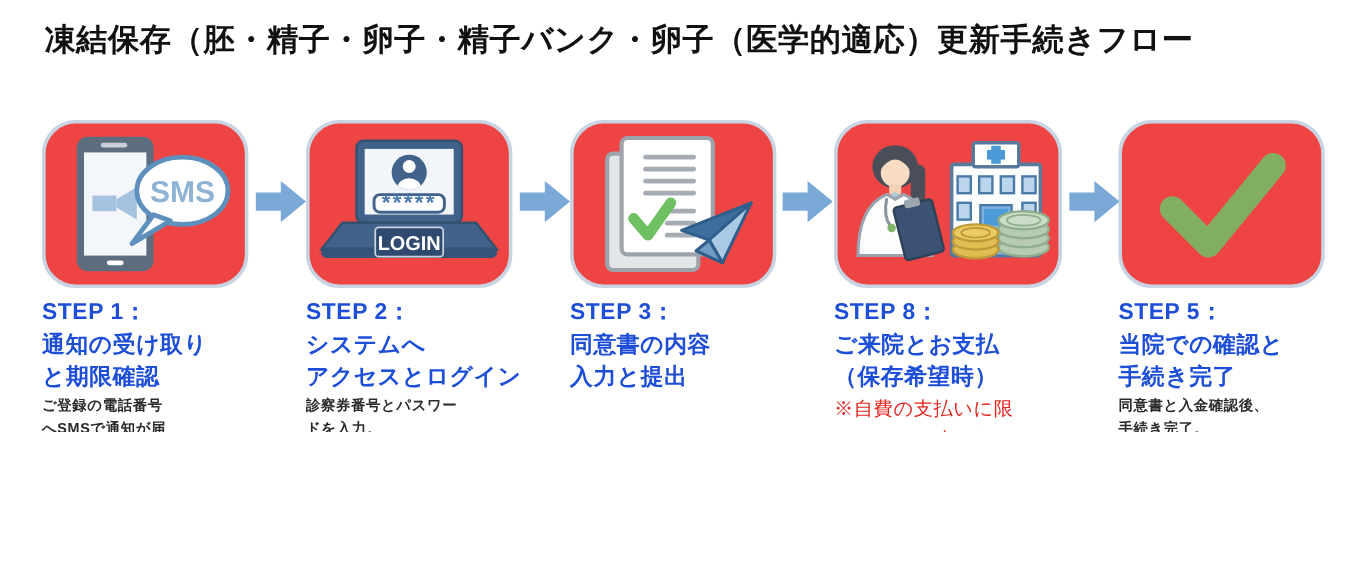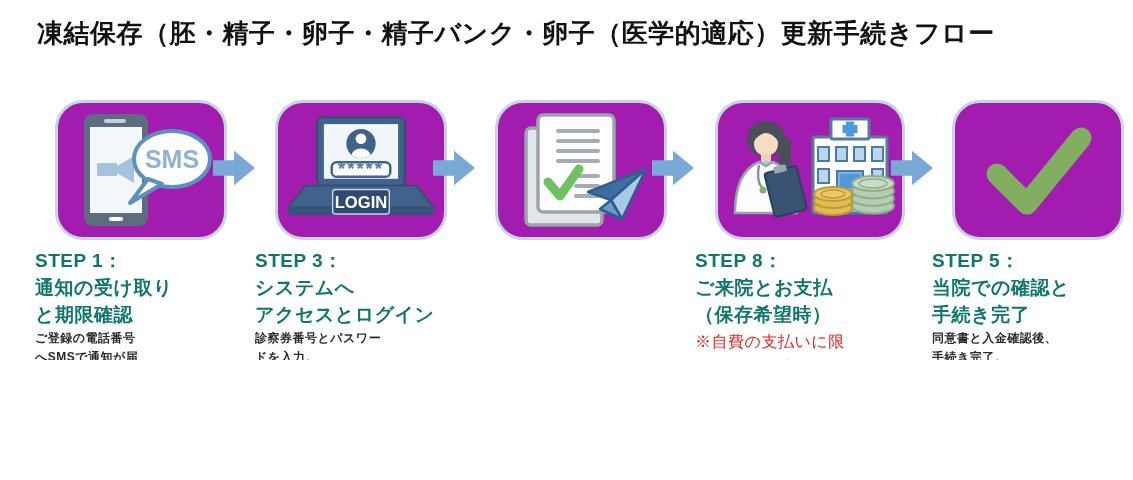--- a/index.html
+++ b/index.html
@@ -21,33 +21,32 @@
     letter-spacing: 0.5px;
     white-space: nowrap;
   }
   .step-col { position: absolute; top: 100px; width: 212px; }
   .icon-box {
     width: 172px;
     height: 140px;
     box-sizing: border-box;
     border: 3px solid #c9d4e2;
     border-radius: 28px;
-    background: #a21caf;
+    background: #ef4444;
     display: flex;
     align-items: center;
     justify-content: center;
     overflow: hidden;
-    margin-left: 20px;
   }
   .icon-box.wide { width: 190px; }
   .step-heading {
     margin-top: 8px;
     font-size: 19px;
     font-weight: bold;
-    color: #0f766e;
+    color: #1d4ed8;
     line-height: 1.42;
     letter-spacing: 0.5px;
     white-space: pre-line;
   }
   .step-desc {
     margin-top: 0;
     font-size: 12px;
     color: #2b2b2b;
     line-height: 1.6;
     letter-spacing: 0.5px;
@@ -108,21 +107,21 @@
           <ellipse cx="85" cy="46" rx="10" ry="8" fill="#ffffff"></ellipse>
         </g>
         <rect x="55" y="52" width="60" height="15" rx="5" fill="#ffffff" stroke="#41628a" stroke-width="2.5"></rect>
         <text x="85" y="65" text-anchor="middle" font-size="19" font-weight="bold" fill="#4a7ab0" letter-spacing="2" font-family="Liberation Sans, sans-serif">*****</text>
         <polygon points="28,76 142,76 160,99 10,99" fill="#41628a" stroke="#32506f" stroke-width="2"></polygon>
         <rect x="10" y="97" width="150" height="9" rx="4.5" fill="#35547a"></rect>
         <rect x="56" y="80" width="58" height="25" rx="3" fill="#2f4a6e" stroke="#c9d4e0" stroke-width="1.5"></rect>
         <text x="85" y="99" text-anchor="middle" font-size="17" font-weight="bold" fill="#ffffff" font-family="Liberation Sans, sans-serif">LOGIN</text>
       </svg>
     </div>
-    <div class="step-heading">STEP 3：
+    <div class="step-heading">STEP 2：
 システムへ
 アクセスとログイン</div>
     <div class="step-desc">診察券番号とパスワー
 ドを入力。
 初期パスワード（誕生
 日４桁（例：1440）は
 必ず変更してください。</div>
   </div>
 
   <div class="step-col" style="left:475px;">
@@ -138,20 +137,23 @@
           <line x1="70" y1="67" x2="92" y2="67"></line>
           <line x1="70" y1="77" x2="92" y2="77"></line>
           <line x1="70" y1="87" x2="92" y2="87"></line>
         </g>
         <path d="M42,73 L54,87 L73,60" fill="none" stroke="#6fbf63" stroke-width="9" stroke-linecap="round" stroke-linejoin="round"></path>
         <polygon points="140,60 82,83 105,91" fill="#3d6f9e" stroke="#2f5e8c" stroke-width="2.5" stroke-linejoin="round"></polygon>
         <polygon points="140,60 105,91 116,110" fill="#a9c9e5" stroke="#2f5e8c" stroke-width="2.5" stroke-linejoin="round"></polygon>
         <polygon points="105,91 94,100 116,110" fill="#6f9cc4" stroke="#2f5e8c" stroke-width="2.5" stroke-linejoin="round"></polygon>
       </svg>
     </div>
+    <div class="step-heading">STEP 3：
+同意書の内容
+入力と提出</div>
   </div>
 
   <div class="step-col" style="left:695px;">
     <div class="icon-box wide">
       <svg width="178" height="122" viewBox="0 0 178 122">
 
         <rect x="92" y="28" width="74" height="76" rx="2" fill="#fbfdfe" stroke="#5a7a9c" stroke-width="3"></rect>
         <rect x="110" y="10" width="38" height="20" rx="2" fill="#ffffff" stroke="#5a7a9c" stroke-width="3"></rect>
         <rect x="125" y="12.5" width="8" height="15" fill="#4d9ad9"></rect>
         <rect x="121.5" y="16" width="15" height="8" fill="#4d9ad9"></rect>

